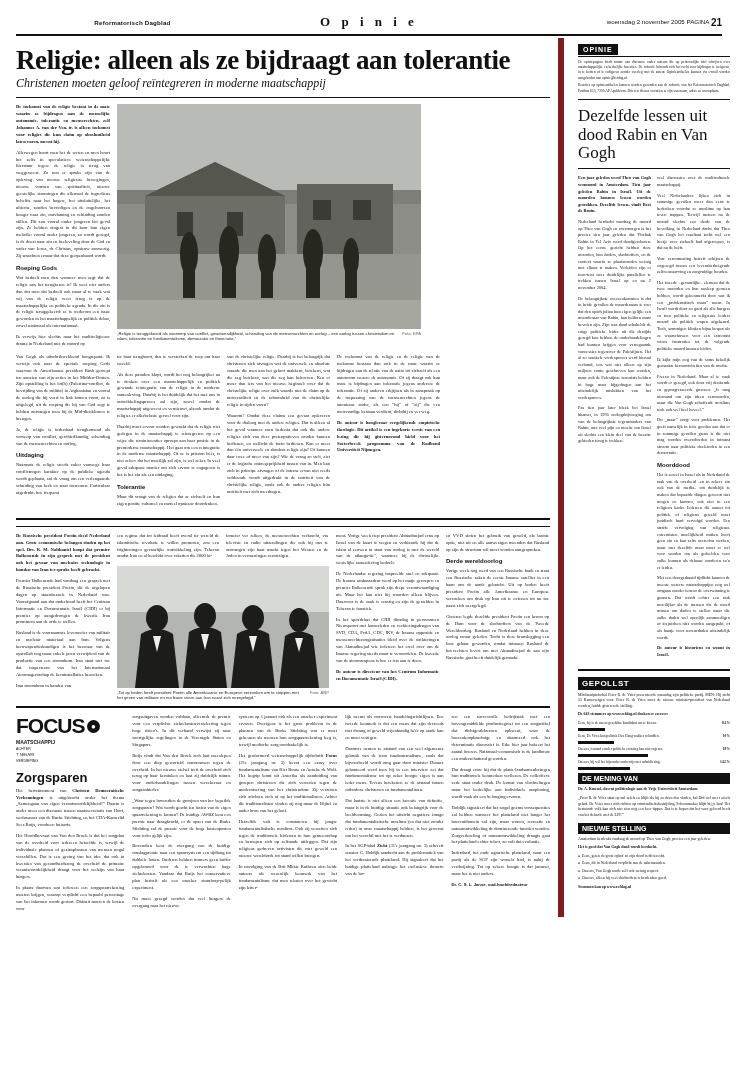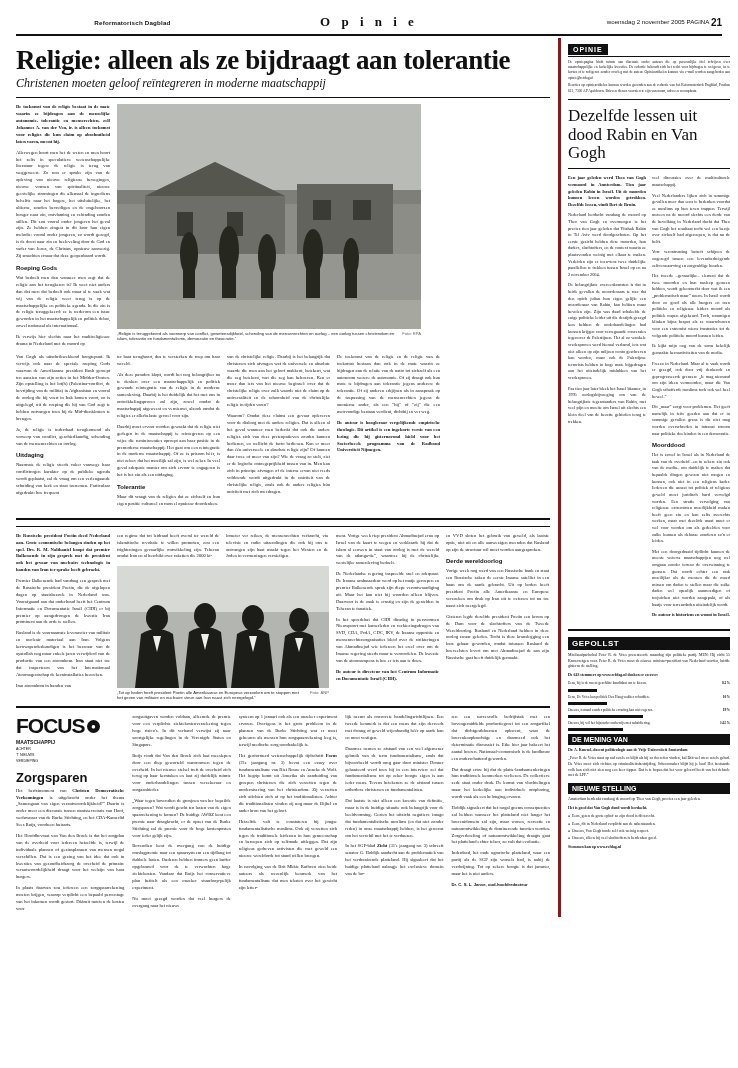--- a/index.html
+++ b/index.html
@@ -17,21 +17,21 @@
   .masthead { display:flex; align-items:center; justify-content:space-between;
     border-bottom: 2px solid #111; padding-bottom: 4px; margin-bottom: 2px; }
   .mh-left { font-family:"Liberation Sans", sans-serif; font-size:6.2px; font-weight:bold; letter-spacing:.2px; width:33%; text-align:center;}
   .mh-center { font-family:"Liberation Serif", serif; font-size:13px; font-weight:bold; letter-spacing:4px; width:34%; text-align:center;}
   .mh-right { font-family:"Liberation Sans", sans-serif; font-size:6.2px; width:33%; text-align:right; }
   .mh-right .pg { font-size:10px; font-weight:bold; vertical-align:-2px; }
 
   
   .grid { display:flex; gap:8px; }
   .col-main { width: 534px; }
-  .col-right { width: 172px; border-left:3px solid #7f1d1d; padding-left:7px; }
+  .col-right { width: 172px; border-left:6px solid #7f1d1d; padding-left:14px; }
 
   
   h1.head {
     font-family:"Liberation Serif", serif;
     font-size: 27px; font-weight:bold; line-height:1.05; margin: 8px 0 2px 0; letter-spacing:-0.4px;
   }
   .subhead { font-family:"Liberation Serif", serif; font-style:italic; font-size:12px; margin:0 0 6px 0; }
   .rule-thin { border-top:1px solid #111; margin:4px 0 6px 0; }
   .rule-thick { border-top:2px solid #111; margin:6px 0 6px 0; }
 

